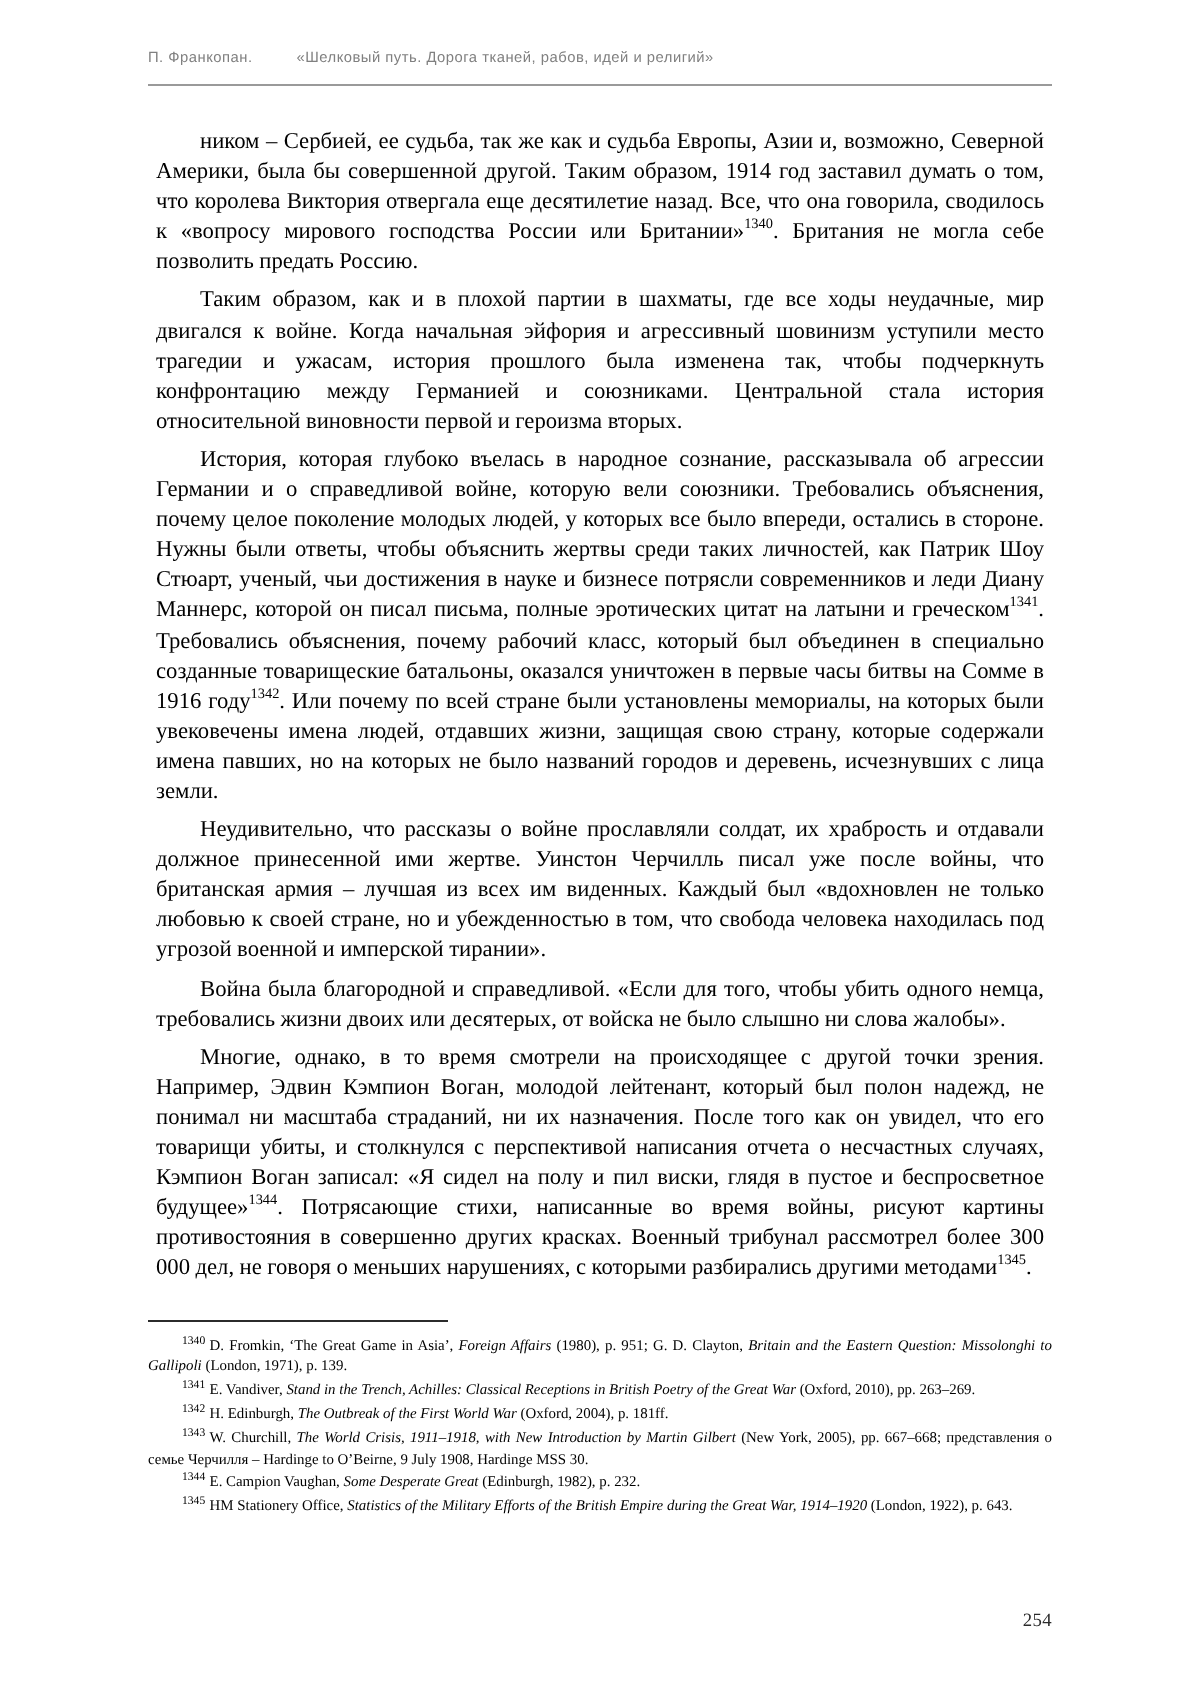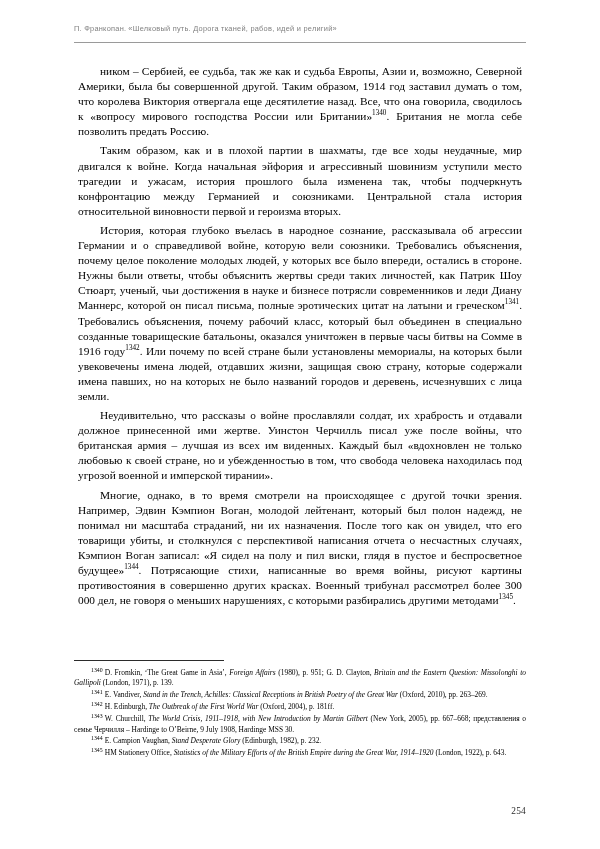--- a/index.html
+++ b/index.html
@@ -32,21 +32,21 @@
     left: 74px;
     top: 24px;
     width: 452px;
     font-family: "Liberation Sans", "DejaVu Sans", sans-serif;
     font-size: 7.4px;
     line-height: 10px;
     color: #808080;
     letter-spacing: 0.25px;
     white-space: nowrap;
   }
-  .running-head .rh-author { margin-right: 2px; }
+  .running-head .rh-author { margin-right: 22px; }
   .running-head .rh-title  { }
 
   .head-rule {
     position: absolute;
     left: 74px;
     top: 42px;
     width: 452px;
     height: 1px;
     background: #9a9a9a;
   }
@@ -125,29 +125,30 @@
     <span class="rh-author">П. Франкопан.</span><span class="rh-title">«Шелковый путь. Дорога тканей, рабов, идей и религий»</span>
   </div>
 
   <div class="head-rule"></div>
 
   <div class="body-block" id="body-block">
       <p class="para cont">ником – Сербией, ее судьба, так же как и судьба Европы, Азии и, возможно, Северной Америки, была бы совершенной другой. Таким образом, 1914 год заставил думать о том, что королева Виктория отвергала еще десятилетие назад. Все, что она говорила, сводилось к «вопросу мирового господства России или Британии»<sup class="fnref">1340</sup>. Британия не могла себе позволить предать Россию.</p>
       <p class="para">Таким образом, как и в плохой партии в шахматы, где все ходы неудачные, мир двигался к войне. Когда начальная эйфория и агрессивный шовинизм уступили место трагедии и ужасам, история прошлого была изменена так, чтобы подчеркнуть конфронтацию между Германией и союзниками. Центральной стала история относительной виновности первой и героизма вторых.</p>
       <p class="para">История, которая глубоко въелась в народное сознание, рассказывала об агрессии Германии и о справедливой войне, которую вели союзники. Требовались объяснения, почему целое поколение молодых людей, у которых все было впереди, остались в стороне. Нужны были ответы, чтобы объяснить жертвы среди таких личностей, как Патрик Шоу Стюарт, ученый, чьи достижения в науке и бизнесе потрясли современников и леди Диану Маннерс, которой он писал письма, полные эротических цитат на латыни и греческом<sup class="fnref">1341</sup>. Требовались объяснения, почему рабочий класс, который был объединен в специально созданные товарищеские батальоны, оказался уничтожен в первые часы битвы на Сомме в 1916 году<sup class="fnref">1342</sup>. Или почему по всей стране были установлены мемориалы, на которых были увековечены имена людей, отдавших жизни, защищая свою страну, которые содержали имена павших, но на которых не было названий городов и деревень, исчезнувших с лица земли.</p>
       <p class="para">Неудивительно, что рассказы о войне прославляли солдат, их храбрость и отдавали должное принесенной ими жертве. Уинстон Черчилль писал уже после войны, что британская армия – лучшая из всех им виденных. Каждый был «вдохновлен не только любовью к своей стране, но и убежденностью в том, что свобода человека находилась под угрозой военной и имперской тирании».</p>
+      <p class="para">Война была благородной и справедливой. «Если для того, чтобы убить одного немца, требовались жизни двоих или десятерых, от войска не было слышно ни слова жалобы».</p>
       <p class="para">Многие, однако, в то время смотрели на происходящее с другой точки зрения. Например, Эдвин Кэмпион Воган, молодой лейтенант, который был полон надежд, не понимал ни масштаба страданий, ни их назначения. После того как он увидел, что его товарищи убиты, и столкнулся с перспективой написания отчета о несчастных случаях, Кэмпион Воган записал: «Я сидел на полу и пил виски, глядя в пустое и беспросветное будущее»<sup class="fnref">1344</sup>. Потрясающие стихи, написанные во время войны, рисуют картины противостояния в совершенно других красках. Военный трибунал рассмотрел более 300 000 дел, не говоря о меньших нарушениях, с которыми разбирались другими методами<sup class="fnref">1345</sup>.</p>
     </div>
 
   <div class="fn-rule"></div>
 
   <div class="footnotes" id="footnotes-block">
       <p class="fn"><span class="fn-num">1340</span><span>D. Fromkin, ‘The Great Game in Asia’, </span><i>Foreign Affairs</i><span> (1980), p. 951; G. D. Clayton, </span><i>Britain and the Eastern Question: Missolonghi to Gallipoli</i><span> (London, 1971), p. 139.</span></p>
       <p class="fn"><span class="fn-num">1341</span><span>E. Vandiver, </span><i>Stand in the Trench, Achilles: Classical Receptions in British Poetry of the Great War</i><span> (Oxford, 2010), pp. 263–269.</span></p>
       <p class="fn"><span class="fn-num">1342</span><span>H. Edinburgh, </span><i>The Outbreak of the First World War</i><span> (Oxford, 2004), p. 181ff.</span></p>
       <p class="fn"><span class="fn-num">1343</span><span>W. Churchill, </span><i>The World Crisis, 1911–1918, with New Introduction by Martin Gilbert</i><span> (New York, 2005), pp. 667–668; представления о семье Черчилля – Hardinge to O’Beirne, 9 July 1908, Hardinge MSS 30.</span></p>
-      <p class="fn"><span class="fn-num">1344</span><span>E. Campion Vaughan, </span><i>Stand Desperate Glory</i><span> (Edinburgh, 1982), p. 232.</span></p>
+      <p class="fn"><span class="fn-num">1344</span><span>E. Campion Vaughan, </span><i>Some Desperate Great</i><span> (Edinburgh, 1982), p. 232.</span></p>
       <p class="fn"><span class="fn-num">1345</span><span>HM Stationery Office, </span><i>Statistics of the Military Efforts of the British Empire during the Great War, 1914–1920</i><span> (London, 1922), p. 643.</span></p>
     </div>
 
   <div class="folio">254</div>
 
 </div>
 
 </body></html>

